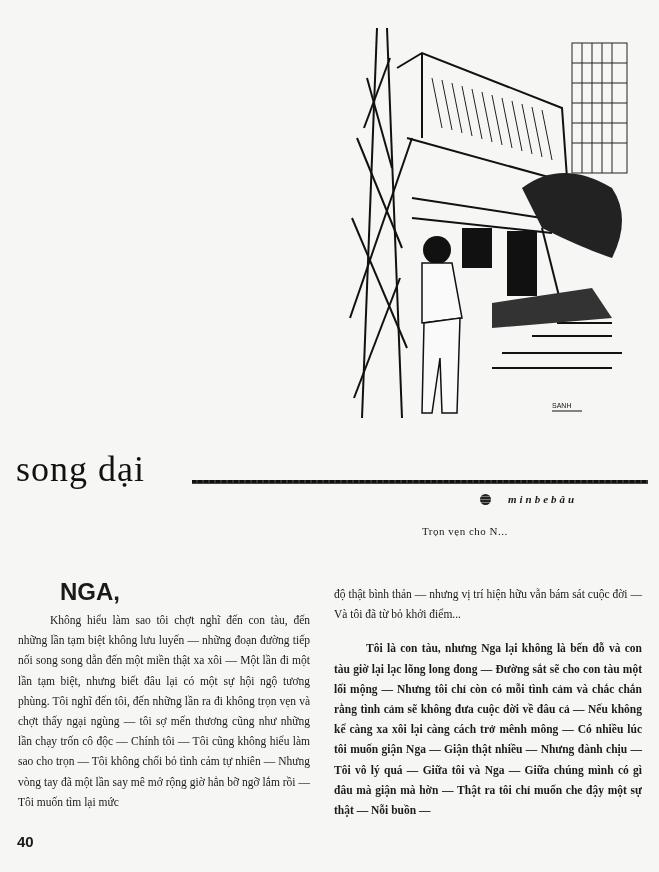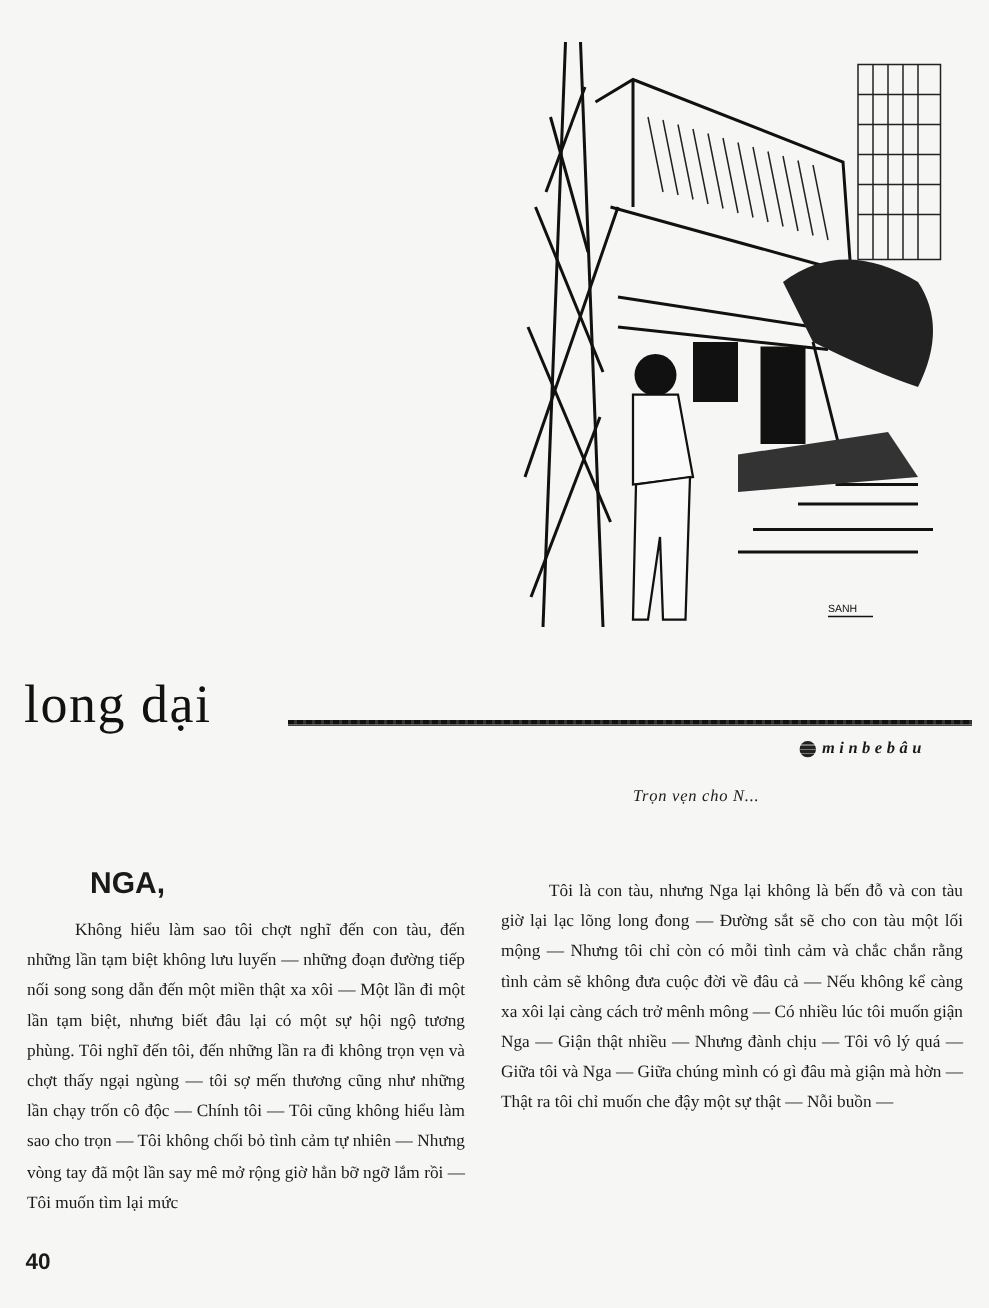--- a/index.html
+++ b/index.html
@@ -16,35 +16,35 @@
       position: absolute; left: 16px; top: 448px;
       font-family: "Liberation Serif", serif; font-size: 36px; letter-spacing: 1px;
       color: #111;
     }
     .title-rule {
       position: absolute; left: 192px; top: 480px; width: 456px; height: 3px;
       background: repeating-linear-gradient(90deg, #111 0 4px, #333 4px 6px);
       border-bottom: 1px solid #444;
     }
     .byline {
-      position: absolute; left: 533px; top: 493px; display: flex; align-items: center; gap: 4px;
+      position: absolute; left: 480px; top: 493px; display: flex; align-items: center; gap: 17px;
       font-family: "Liberation Serif", serif; font-style: italic; font-weight: bold;
       font-size: 11px; letter-spacing: 3px; text-align: center;
     }
     .byline-icon {
       width: 11px; height: 11px; border-radius: 50%; background: #333;
       background-image: repeating-linear-gradient(0deg, #222 0 2px, #777 2px 3px);
     }
     .dedication {
       position: absolute; left: 422px; top: 525px;
-      font-family: "Liberation Serif", serif; font-style: italic; font-size: 11px; letter-spacing: 0.5px;
+      font-family: "Liberation Serif", serif; font-size: 11px; letter-spacing: 0.5px;
     }
     .salutation {
       position: absolute; left: 60px; top: 578px;
-      font-family: "Liberation Sans", sans-serif; font-weight: bold; font-size: 20px;
+      font-family: "Liberation Sans", sans-serif; font-weight: bold; font-size: 24px;
     }
     .column {
       position: absolute; font-family: "Liberation Serif", serif; font-size: 11.5px;
       line-height: 20.2px; text-align: justify;
     }
     .col-left { left: 18px; top: 610px; width: 292px; }
     .col-right { left: 334px; top: 584px; width: 308px; }
     .column p { margin: 0; text-indent: 32px; }
     .column p.cont { text-indent: 0; }
     .column p + p { margin-top: 14px; font-weight: bold; }
@@ -114,33 +114,34 @@
     <path d="M150,285 L250,270 L270,300 L150,310 Z" fill="#333"></path>
     <path d="M180,170 Q220,140 270,170 Q290,200 270,240 Q240,230 200,210 Z" fill="#222"></path>
     <circle cx="95" cy="232" r="14" fill="#111"></circle>
     <path d="M80,245 L110,245 L120,300 L80,305 Z" fill="#fafafa" stroke="#111" stroke-width="1.5"></path>
     <path d="M82,305 L118,300 L115,395 L100,395 L98,340 L90,395 L80,395 Z" fill="#fafafa" stroke="#111" stroke-width="1.5"></path>
     <text x="210" y="390" class="signature" fill="#111">SANH</text>
     <line x1="210" y1="393" x2="240" y2="393" stroke="#111" stroke-width="1"></line>
   </svg>
 </div>
 
-<div class="title">long dại</div>
+<div class="title">song dại</div>
 <div class="title-rule"></div>
 
 <div class="byline">
   <span class="byline-icon"></span>
   <span>minbebâu</span>
 </div>
 
 <div class="dedication">Trọn vẹn cho N...</div>
 
 <div class="salutation">NGA,</div>
 
 <div class="column col-left">
   <p>Không hiểu làm sao tôi chợt nghĩ đến con tàu, đến những lần tạm biệt không lưu luyến — những đoạn đường tiếp nối song song dẫn đến một miền thật xa xôi — Một lần đi một lần tạm biệt, nhưng biết đâu lại có một sự hội ngộ tương phùng. Tôi nghĩ đến tôi, đến những lần ra đi không trọn vẹn và chợt thấy ngại ngùng — tôi sợ mến thương cũng như những lần chạy trốn cô độc — Chính tôi — Tôi cũng không hiểu làm sao cho trọn — Tôi không chối bỏ tình cảm tự nhiên — Nhưng vòng tay đã một lần say mê mở rộng giờ hẳn bỡ ngỡ lắm rồi — Tôi muốn tìm lại mức</p>
 </div>
 
 <div class="column col-right">
+  <p class="cont">độ thật bình thản — nhưng vị trí hiện hữu vẫn bám sát cuộc đời — Và tôi đã từ bỏ khởi điểm...</p>
   <p>Tôi là con tàu, nhưng Nga lại không là bến đỗ và con tàu giờ lại lạc lõng long đong — Đường sắt sẽ cho con tàu một lối mộng — Nhưng tôi chỉ còn có mỗi tình cảm và chắc chắn rằng tình cảm sẽ không đưa cuộc đời về đâu cả — Nếu không kể càng xa xôi lại càng cách trở mênh mông — Có nhiều lúc tôi muốn giận Nga — Giận thật nhiều — Nhưng đành chịu — Tôi vô lý quá — Giữa tôi và Nga — Giữa chúng mình có gì đâu mà giận mà hờn — Thật ra tôi chỉ muốn che đậy một sự thật — Nỗi buồn —</p>
 </div>
 
 <div class="page-number">40</div>
 
 </body></html>

